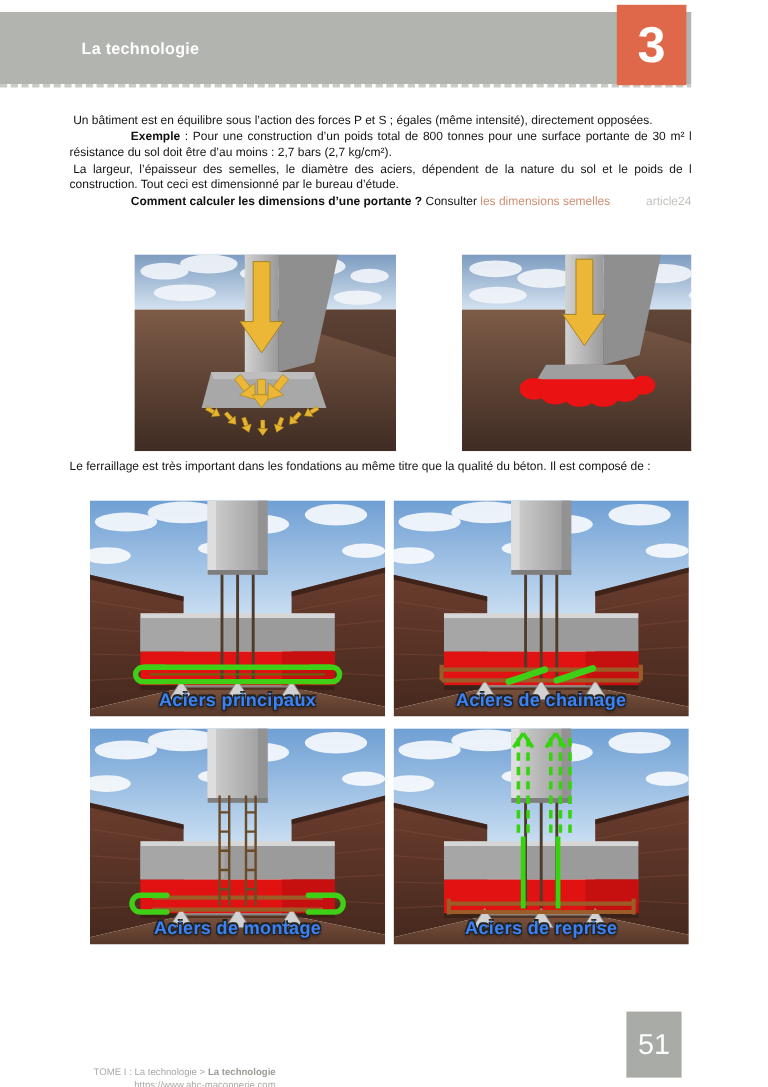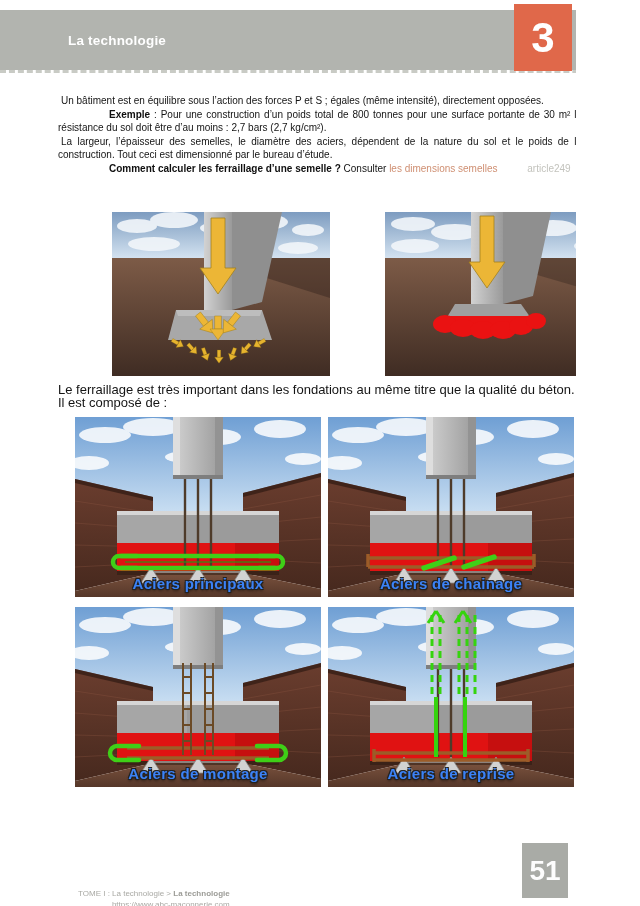--- a/index.html
+++ b/index.html
@@ -20,21 +20,21 @@
   .b{font-weight:bold;color:#0f0f0f;padding-left:48px;}
   .link{color:#cf8f72;cursor:pointer;}
   .ref{color:#c3c3bd;margin-left:27px;}
 
   
   .fig{position:absolute;width:218px;height:164px;}
   .fig svg{display:block;width:100%;height:100%;}
   .fig1{left:72px;top:196px;}
   .fig2{left:345px;top:196px;}
 
-  .ferraillage{position:absolute;left:58px;top:383px;width:524px;font-size:13px;line-height:13px;}
+  .ferraillage{position:absolute;left:58px;top:383px;width:524px;font-size:10px;line-height:13px;}
 
   
   .tile{position:absolute;width:246px;height:180px;margin:0;}
   .tile svg{display:block;width:100%;height:100%;}
   .t1{left:75px;top:417px;}
   .t2{left:328px;top:417px;}
   .t3{left:75px;top:607px;}
   .t4{left:328px;top:607px;}
   .tile-caption{position:absolute;left:0;bottom:5px;width:100%;text-align:center;
     font-size:15px;font-weight:bold;color:#3b82f6;letter-spacing:.3px;
@@ -44,21 +44,21 @@
   .watermark{position:absolute;left:62px;top:396px;z-index:10;pointer-events:none;
     color:rgba(255,255,255,.48);font-weight:bold;line-height:.92;white-space:nowrap;}
   .watermark .wm1{font-size:62px;letter-spacing:8px;}
   .watermark .wm2{font-size:70px;letter-spacing:16px;}
 
   
   .footer-text{position:absolute;left:78px;top:888px;font-size:8px;line-height:11px;color:#a9a9a4;text-align:right;}
   .footer-text .b2{font-weight:bold;color:#9c9c97;}
   .page-badge{position:absolute;left:522px;top:843px;width:46px;height:55px;background:#a9aba6;
     display:flex;align-items:center;justify-content:center;}
-  .page-badge span{font-size:28px;color:#fdfdfd;font-weight:bold;}
+  .page-badge span{font-size:24px;color:#fdfdfd;font-weight:normal;}
 </style>
 </head>
 <body>
 
 <svg width="0" height="0" style="position:absolute" aria-hidden="true">
   <defs>
     <linearGradient id="gSky" x1="0" y1="0" x2="0" y2="1">
       <stop offset="0" stop-color="#6f9fd4"></stop>
         <stop offset="1" stop-color="#d8e9f7"></stop>
     </linearGradient>
@@ -95,21 +95,21 @@
   <div class="header-rule"></div>
   <div class="header-title">La technologie</div>
   <div class="chapter-badge">
     <span>3</span>
   </div>
 
   <div class="intro">
     <p><span>Un bâtiment est en équilibre sous l’action des forces P et S ; égales (même intensité), directement opposées.</span></p>
     <p><span class="b">Exemple</span><span> : Pour une construction d’un poids total de 800 tonnes pour une surface portante de 30 m² la résistance du sol doit être d’au moins : 2,7 bars (2,7 kg/cm²).</span></p>
     <p><span>La largeur, l’épaisseur des semelles, le diamètre des aciers, dépendent de la nature du sol et le poids de la construction. Tout ceci est dimensionné par le bureau d’étude.</span></p>
-    <p><span class="b">Comment calculer les ferraillage d’une semelle ?</span><span> Consulter </span><span class="link">les dimensions semelles</span><span class="ref"> article249</span></p>
+    <p><span class="b">Comment calculer les dimensions d’une portante ?</span><span> Consulter </span><span class="link">les dimensions semelles</span><span class="ref"> article249</span></p>
   </div>
 
   <figure class="fig fig1">
     <svg viewBox="0 0 218 164">
       <rect width="218" height="46" fill="url(#gSkyTop)"></rect>
       <g fill="#f2f6fa" opacity=".9">
         <ellipse cx="25" cy="14" rx="20" ry="7"></ellipse>
           <ellipse cx="62" cy="8" rx="24" ry="8"></ellipse>
         <ellipse cx="106" cy="16" rx="18" ry="6"></ellipse>
           <ellipse cx="152" cy="10" rx="24" ry="8"></ellipse>

